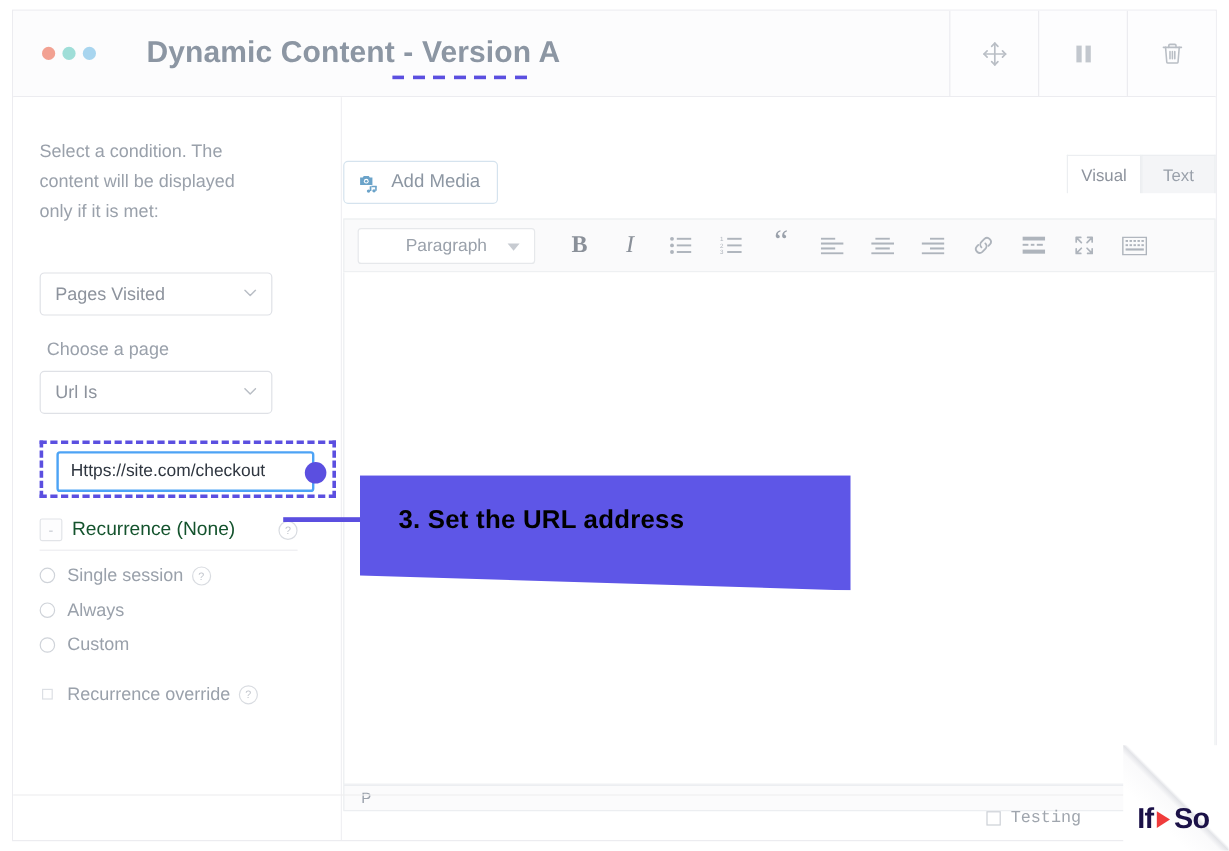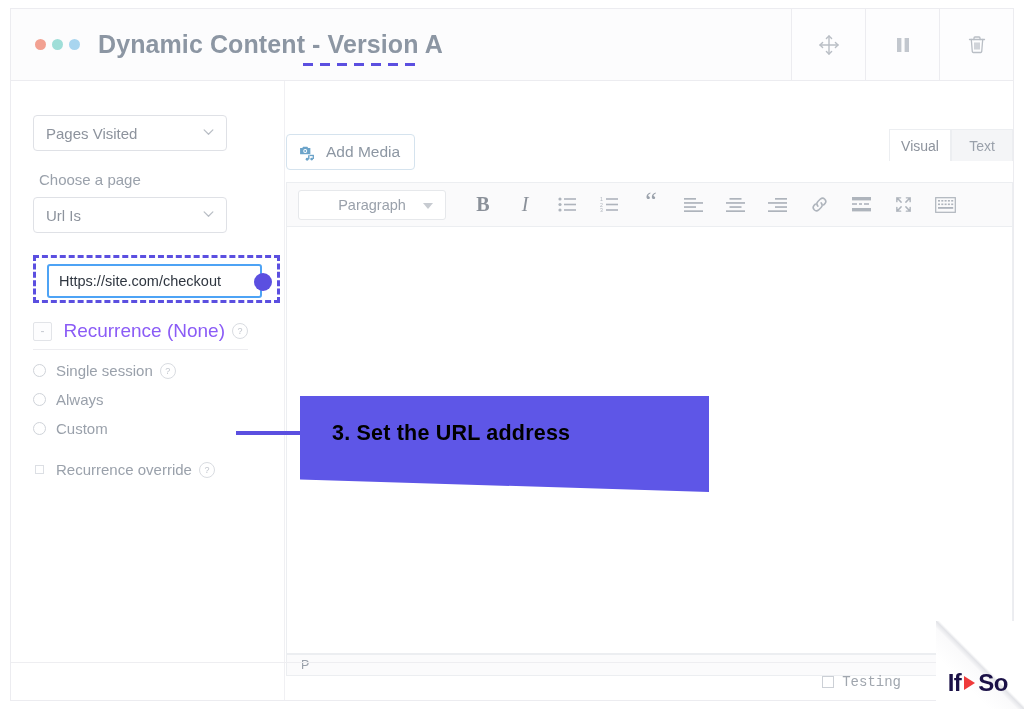--- a/index.html
+++ b/index.html
@@ -24,21 +24,21 @@
     border-bottom:1px solid #ececf0;
     box-sizing:border-box;
     display:flex;align-items:stretch;
   }
   .hdr-left{flex:1;display:flex;align-items:center;padding-left:24px;}
   .dots{display:flex;gap:6px;align-items:center;margin-right:18px;}
   .dot{width:11px;height:11px;border-radius:50%;}
   .dot.d1{background:#f2a192;}
   .dot.d2{background:#9fded8;}
   .dot.d3{background:#a8d5ef;}
-  .title-wrap{position:relative;display:inline-block;}
+  .title-wrap{position:relative;display:inline-block;margin-left:24px;}
   .title{
     font-size:25px;font-weight:bold;color:#8c96a3;letter-spacing:.1px;
     white-space:nowrap;
   }
   .title-underline{
     position:absolute;left:205px;bottom:-7px;width:118px;height:3px;
     background-image:repeating-linear-gradient(to right,#5b4fe0 0 10px,transparent 10px 17px);
   }
   .hdr-btn{
     width:73px;border-left:1px solid #ececf0;
@@ -97,21 +97,21 @@
   .recur-row{
     display:flex;align-items:center;margin-top:17px;width:215px;
     padding-bottom:7px;border-bottom:1px solid #ededf0;
   }
   .minus-box{
     width:17px;height:17px;border:1px solid #e2e4e8;border-radius:2px;
     display:flex;align-items:center;justify-content:center;
     font-size:12px;color:#c6cad1;margin-right:8px;background:#fdfdfe;
     line-height:1;
   }
-  .recur-label{font-size:19px;color:#8b5cf6;flex:1;text-align:right;}
+  .recur-label{font-size:16px;color:#14532d;flex:1;}
   .help{
     width:14px;height:14px;border-radius:50%;border:1px solid #d9dce1;
     display:inline-flex;align-items:center;justify-content:center;
     font-size:9px;color:#c2c6cd;margin-left:7px;flex:0 0 auto;
   }
   .radio-row{display:flex;align-items:center;margin-top:12px;}
   .radio{
     width:13px;height:13px;border-radius:50%;border:1px solid #cfd3d9;
     margin-right:10px;box-sizing:border-box;background:#fff;flex:0 0 auto;
     position:relative;
@@ -268,20 +268,21 @@
           <path d="M10 10v6M12 10v6M14 10v6"></path>
         </g>
       </svg>
     </div>
   </div>
 
   <div class="body">
 
     <div class="sidebar">
 
+      <p class="intro">Select a condition. The content will be displayed only if it is met:</p>
 
       <div class="select">
         <span>Pages Visited</span>
         <svg class="chev" viewBox="0 0 12 8">
           <path d="M1 1l5 5 5-5" stroke="#b9bec5" stroke-width="1.4" fill="none" stroke-linecap="round" stroke-linejoin="round"></path>
         </svg>
       </div>
 
       <div class="field-label">Choose a page</div>
 

